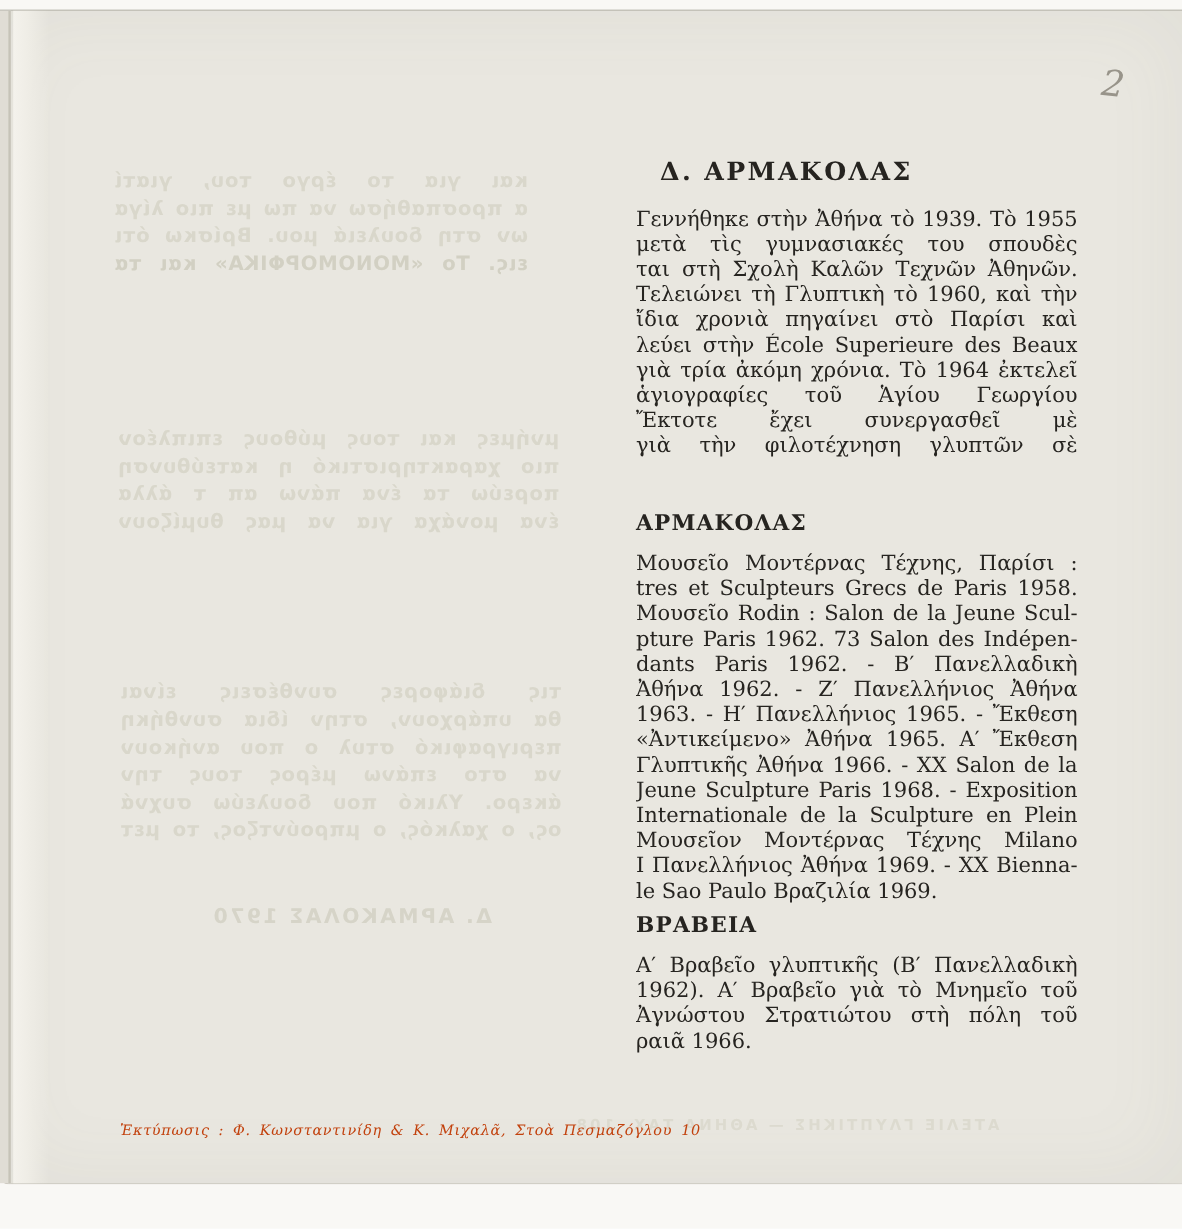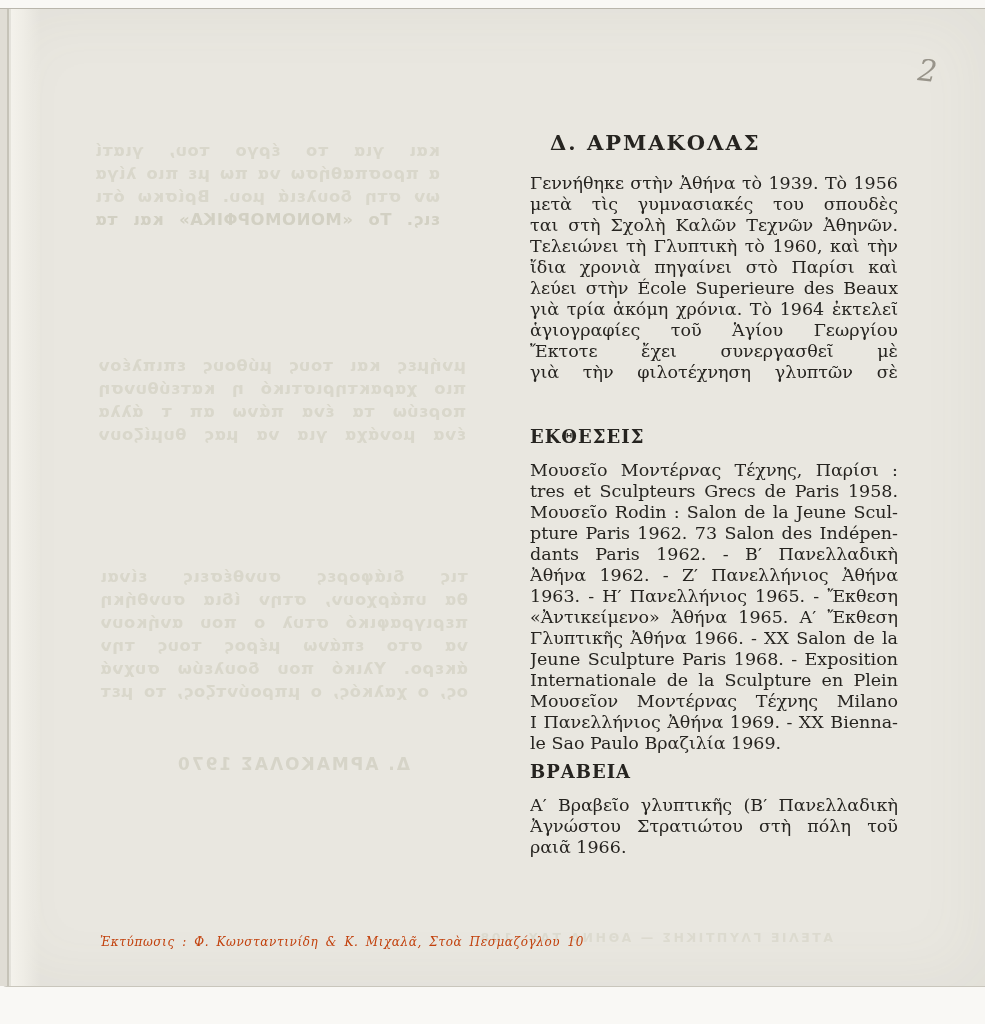--- a/index.html
+++ b/index.html
@@ -123,33 +123,33 @@
       <div class="bline">ος, ο χαλκός, ο μπρούντζος, το μετ</div>
     </div>
 
     <div class="bleed bleed-signature" style="left:145px;top:745px;width:265px;">Δ. ΑΡΜΑΚΟΛΑΣ 1970</div>
 
     <div class="bleed bleed-bottom" style="left:438px;top:921px;width:395px;">ΑΤΕΛΙΕ ΓΛΥΠΤΙΚΗΣ — ΑΘΗΝΑ ΤΑΧ. 108</div>
 
     <h1 class="page-title">Δ. ΑΡΜΑΚΟΛΑΣ</h1>
 
     <div class="tblock" style="top:164px;">
-      <div class="tline">Γεννήθηκε στὴν Ἀθήνα τὸ 1939. Τὸ 1956</div>
+      <div class="tline">Γεννήθηκε στὴν Ἀθήνα τὸ 1939. Τὸ 1955</div>
       <div class="tline">μετὰ τὶς γυμνασιακές του σπουδὲς εἰσάγε-</div>
       <div class="tline">ται στὴ Σχολὴ Καλῶν Τεχνῶν Ἀθηνῶν.</div>
       <div class="tline">Τελειώνει τὴ Γλυπτικὴ τὸ 1960, καὶ τὴν</div>
       <div class="tline">ἴδια χρονιὰ πηγαίνει στὸ Παρίσι καὶ δου-</div>
       <div class="tline">λεύει στὴν École Superieure des Beaux Arts</div>
       <div class="tline">γιὰ τρία ἀκόμη χρόνια. Τὸ 1964 ἐκτελεῖ τὶς</div>
       <div class="tline">ἁγιογραφίες τοῦ Ἁγίου Γεωργίου (Κοζάνη).</div>
       <div class="tline">Ἔκτοτε ἔχει συνεργασθεῖ μὲ ἀρχιτέκτονες</div>
       <div class="tline">γιὰ τὴν φιλοτέχνηση γλυπτῶν σὲ σύγχρο-</div>
     </div>
 
-    <h2 class="sec-heading" style="top:417px;">ΕΚΘΕΣΕΙΣ</h2>
+    <h2 class="sec-heading" style="top:417px;">ΑΡΜΑΚΟΛΑΣ</h2>
 
     <div class="tblock" style="top:451px;">
       <div class="tline">Μουσεῖο Μοντέρνας Τέχνης, Παρίσι : Pein-</div>
       <div class="tline">tres et Sculpteurs Grecs de Paris 1958.</div>
       <div class="tline">Μουσεῖο Rodin : Salon de la Jeune Scul-</div>
       <div class="tline">pture Paris 1962. 73 Salon des Indépen-</div>
       <div class="tline">dants Paris 1962. - Β′ Πανελλαδικὴ ἔκθεση</div>
       <div class="tline">Ἀθήνα 1962. - Ζ′ Πανελλήνιος Ἀθήνα</div>
       <div class="tline">1963. - Η′ Πανελλήνιος 1965. - Ἔκθεση</div>
       <div class="tline">«Ἀντικείμενο» Ἀθήνα 1965. Α′ Ἔκθεση</div>
@@ -158,20 +158,21 @@
       <div class="tline">Internationale de la Sculpture en Plein Air</div>
       <div class="tline">Μουσεῖον Μοντέρνας Τέχνης Milano 1969.</div>
       <div class="tline">Ι Πανελλήνιος Ἀθήνα 1969. - XX Bienna-</div>
       <div class="tline last">le Sao Paulo Βραζιλία 1969.</div>
     </div>
 
     <h2 class="sec-heading" style="top:752px;text-align:center;">ΒΡΑΒΕΙΑ</h2>
 
     <div class="tblock" style="top:786px;">
       <div class="tline">Α′ Βραβεῖο γλυπτικῆς (Β′ Πανελλαδικὴ</div>
+      <div class="tline">1962). Α′ Βραβεῖο γιὰ τὸ Μνημεῖο τοῦ</div>
       <div class="tline">Ἀγνώστου Στρατιώτου στὴ πόλη τοῦ Πει-</div>
       <div class="tline last">ραιᾶ 1966.</div>
     </div>
 
     <div class="footer-imprint">Ἐκτύπωσις : Φ. Κωνσταντινίδη &amp; Κ. Μιχαλᾶ, Στοὰ Πεσμαζόγλου 10</div>
 
     <div class="pencil-number">2</div>
 
   </div>
 

